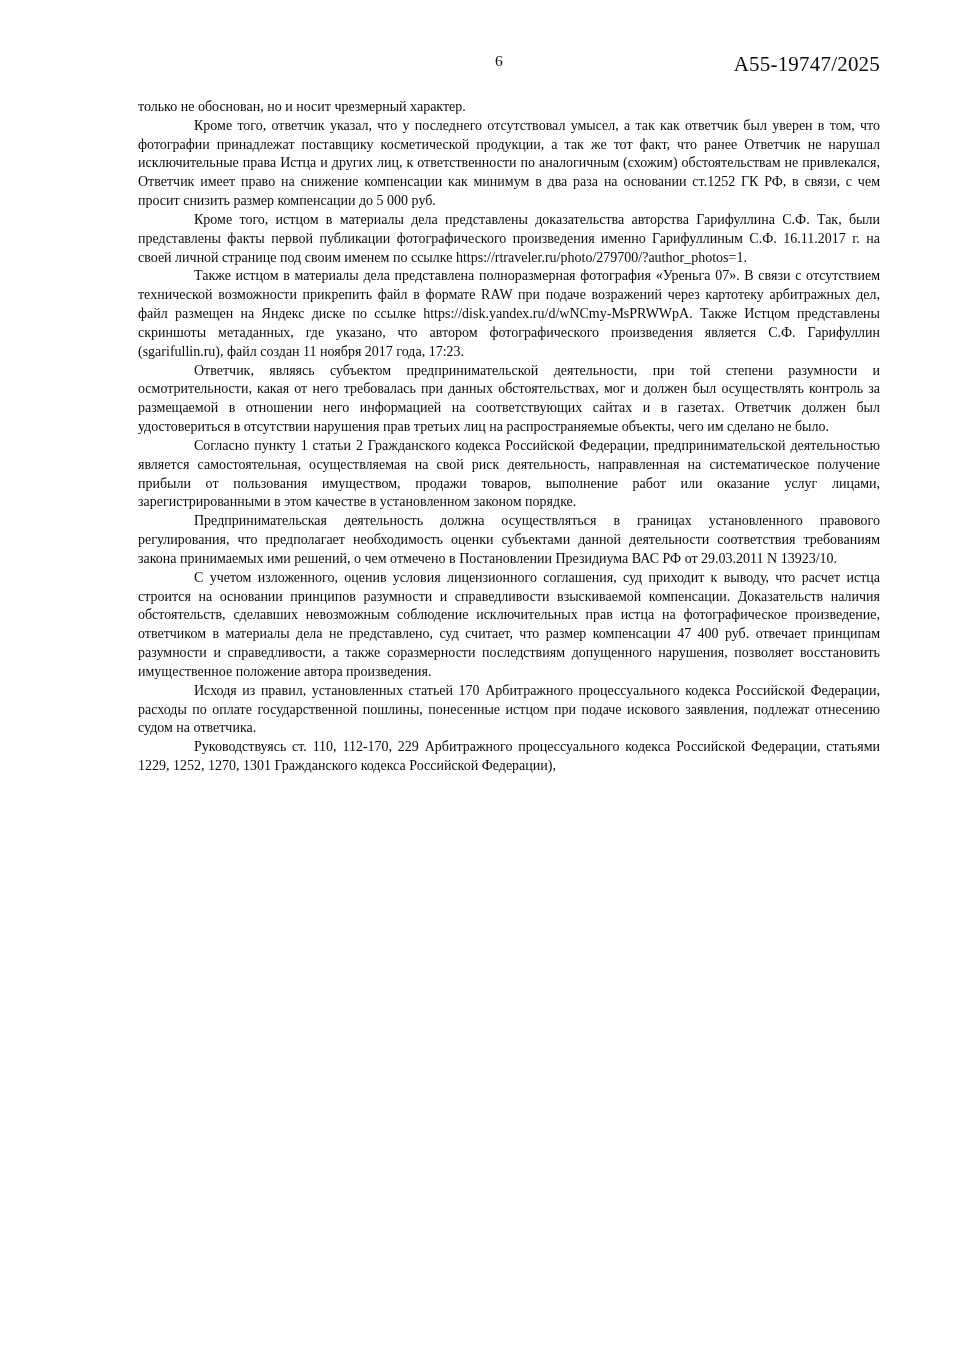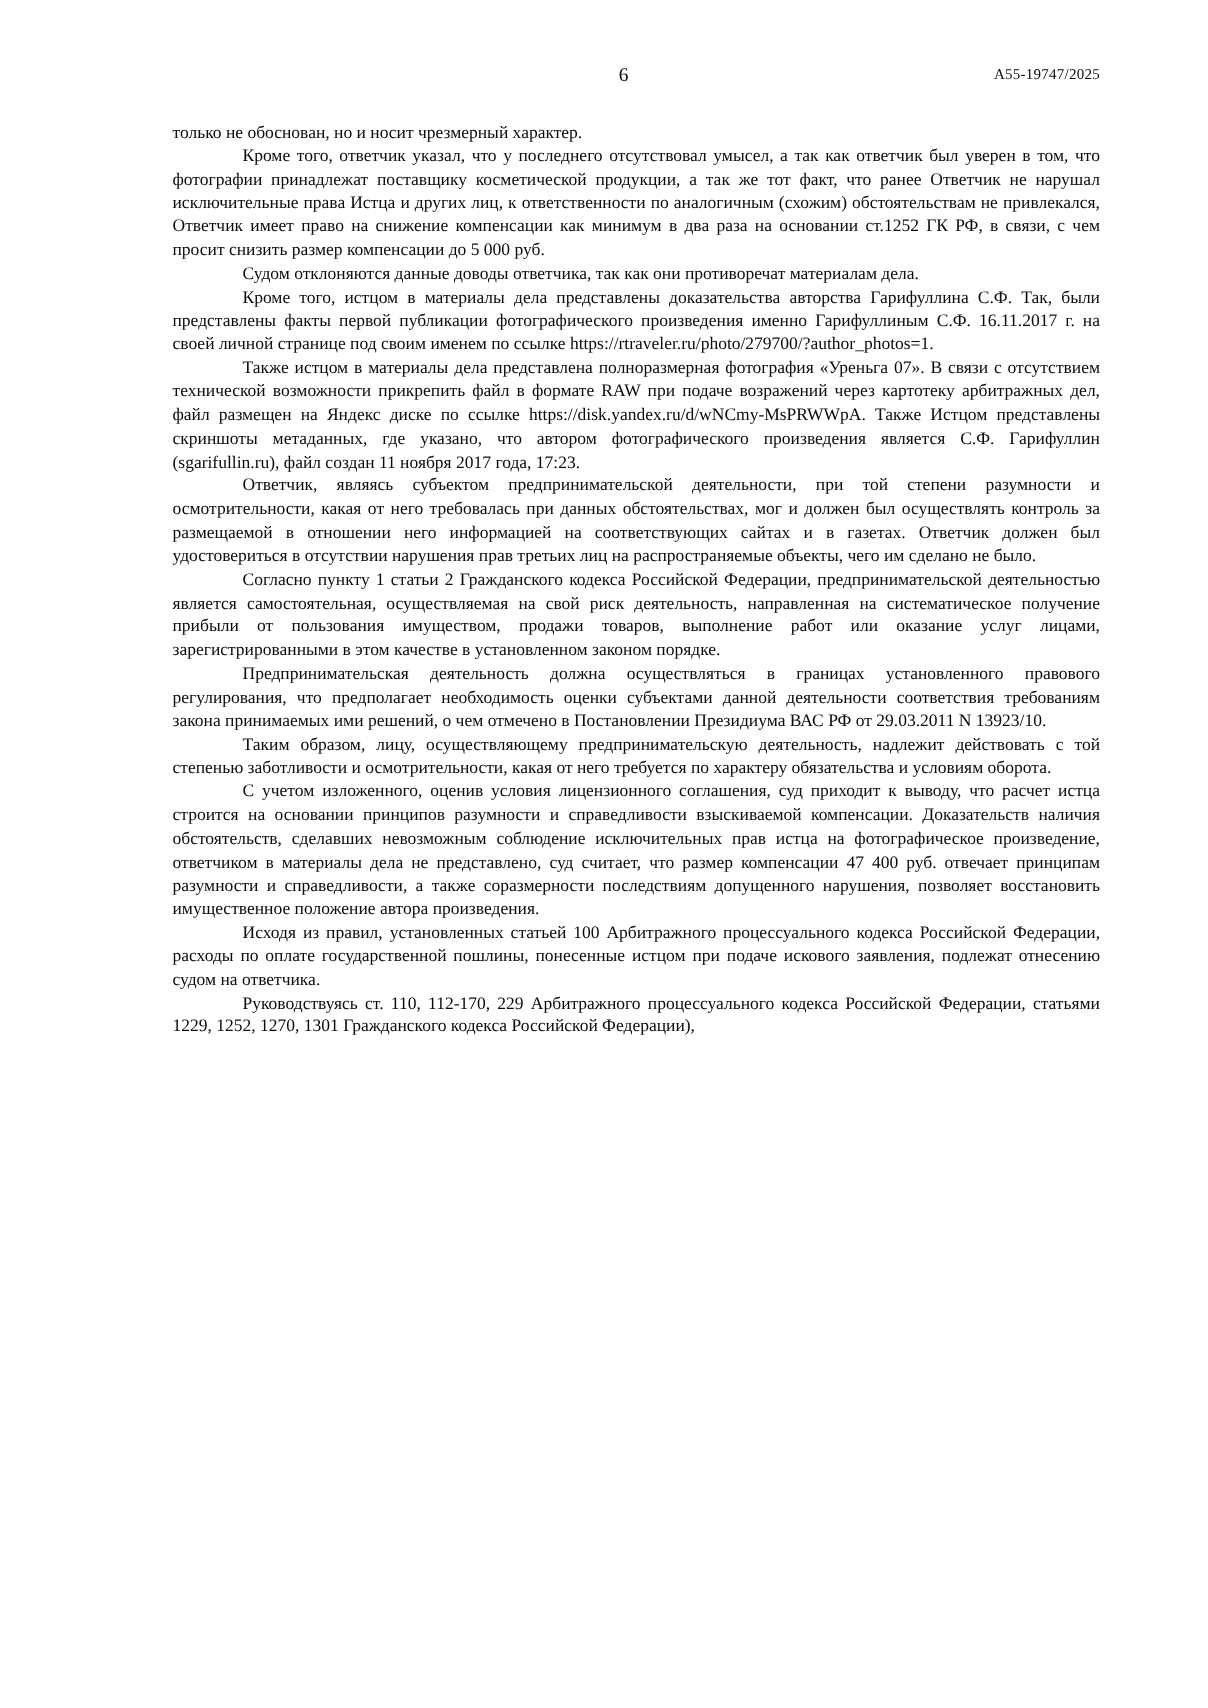--- a/index.html
+++ b/index.html
@@ -30,21 +30,21 @@
   .header .page-number {
     position: absolute;
     left: 357px;
     top: 0;
     font-size: 15.5px;
   }
   .header .case-number {
     position: absolute;
     right: 0;
     top: 0;
-    font-size: 12px;
+    font-size: 21px;
     letter-spacing: 0.2px;
   }
   .body-text {
     margin-top: 16px;
     font-size: 14px;
     line-height: 1.345;
     text-align: justify;
     text-justify: inter-word;
   }
   .body-text p {
@@ -61,25 +61,23 @@
 <div class="page">
 
   <div class="header">
     <span class="page-number">6</span>
     <span class="case-number">А55-19747/2025</span>
   </div>
 
   <div class="body-text">
     <p>только не обоснован, но и носит чрезмерный характер.</p>
     <p class="indented">Кроме того, ответчик указал, что у последнего отсутствовал умысел, а так как ответчик был уверен в том, что фотографии принадлежат поставщику косметической продукции, а так же тот факт, что ранее Ответчик не нарушал исключительные права Истца и других лиц, к ответственности по аналогичным (схожим) обстоятельствам не привлекался, Ответчик имеет право на снижение компенсации как минимум в два раза на основании ст.1252 ГК РФ, в связи, с чем просит снизить размер компенсации до 5 000 руб.</p>
-    <p class="indented">Судом отклоняются данные доводы ответчика, так как они противоречат материалам дела.</p>
     <p class="indented">Кроме того, истцом в материалы дела представлены доказательства авторства Гарифуллина С.Ф. Так, были представлены факты первой публикации фотографического произведения именно Гарифуллиным С.Ф. 16.11.2017 г. на своей личной странице под своим именем по ссылке https://rtraveler.ru/photo/279700/?author_photos=1.</p>
     <p class="indented">Также истцом в материалы дела представлена полноразмерная фотография «Уреньга 07». В связи с отсутствием технической возможности прикрепить файл в формате RAW при подаче возражений через картотеку арбитражных дел, файл размещен на Яндекс диске по ссылке https://disk.yandex.ru/d/wNCmy-MsPRWWpA. Также Истцом представлены скриншоты метаданных, где указано, что автором фотографического произведения является С.Ф. Гарифуллин (sgarifullin.ru), файл создан 11 ноября 2017 года, 17:23.</p>
     <p class="indented">Ответчик, являясь субъектом предпринимательской деятельности, при той степени разумности и осмотрительности, какая от него требовалась при данных обстоятельствах, мог и должен был осуществлять контроль за размещаемой в отношении него информацией на соответствующих сайтах и в газетах. Ответчик должен был удостовериться в отсутствии нарушения прав третьих лиц на распространяемые объекты, чего им сделано не было.</p>
     <p class="indented">Согласно пункту 1 статьи 2 Гражданского кодекса Российской Федерации, предпринимательской деятельностью является самостоятельная, осуществляемая на свой риск деятельность, направленная на систематическое получение прибыли от пользования имуществом, продажи товаров, выполнение работ или оказание услуг лицами, зарегистрированными в этом качестве в установленном законом порядке.</p>
     <p class="indented">Предпринимательская деятельность должна осуществляться в границах установленного правового регулирования, что предполагает необходимость оценки субъектами данной деятельности соответствия требованиям закона принимаемых ими решений, о чем отмечено в Постановлении Президиума ВАС РФ от 29.03.2011 N 13923/10.</p>
-    <p class="indented">Таким образом, лицу, осуществляющему предпринимательскую деятельность, надлежит действовать с той степенью заботливости и осмотрительности, какая от него требуется по характеру обязательства и условиям оборота.</p>
     <p class="indented">С учетом изложенного, оценив условия лицензионного соглашения, суд приходит к выводу, что расчет истца строится на основании принципов разумности и справедливости взыскиваемой компенсации. Доказательств наличия обстоятельств, сделавших невозможным соблюдение исключительных прав истца на фотографическое произведение, ответчиком в материалы дела не представлено, суд считает, что размер компенсации 47 400 руб. отвечает принципам разумности и справедливости, а также соразмерности последствиям допущенного нарушения, позволяет восстановить имущественное положение автора произведения.</p>
-    <p class="indented">Исходя из правил, установленных статьей 100 Арбитражного процессуального кодекса Российской Федерации, расходы по оплате государственной пошлины, понесенные истцом при подаче искового заявления, подлежат отнесению судом на ответчика.</p>
+    <p class="indented">Исходя из правил, установленных статьей 170 Арбитражного процессуального кодекса Российской Федерации, расходы по оплате государственной пошлины, понесенные истцом при подаче искового заявления, подлежат отнесению судом на ответчика.</p>
     <p class="indented">Руководствуясь ст.  110, 112-170, 229 Арбитражного процессуального кодекса Российской Федерации, статьями 1229, 1252, 1270, 1301 Гражданского кодекса Российской Федерации),</p>
   </div>
 
 </div>
 
 </body></html>

